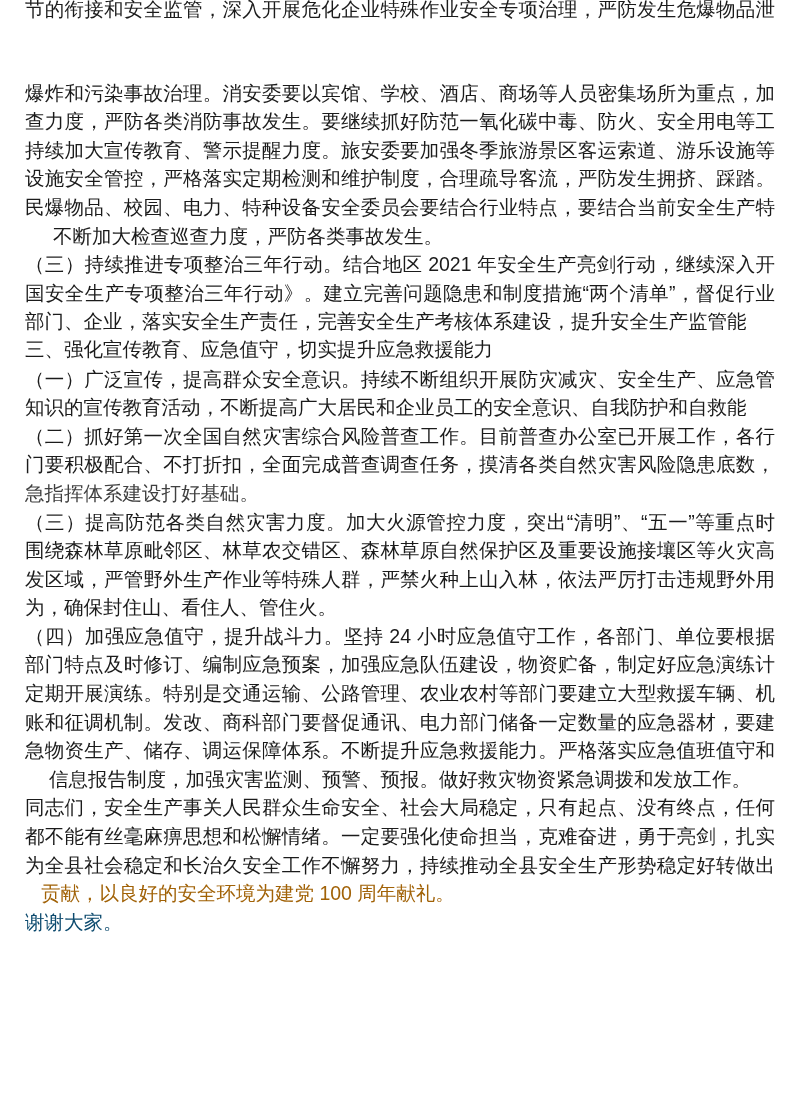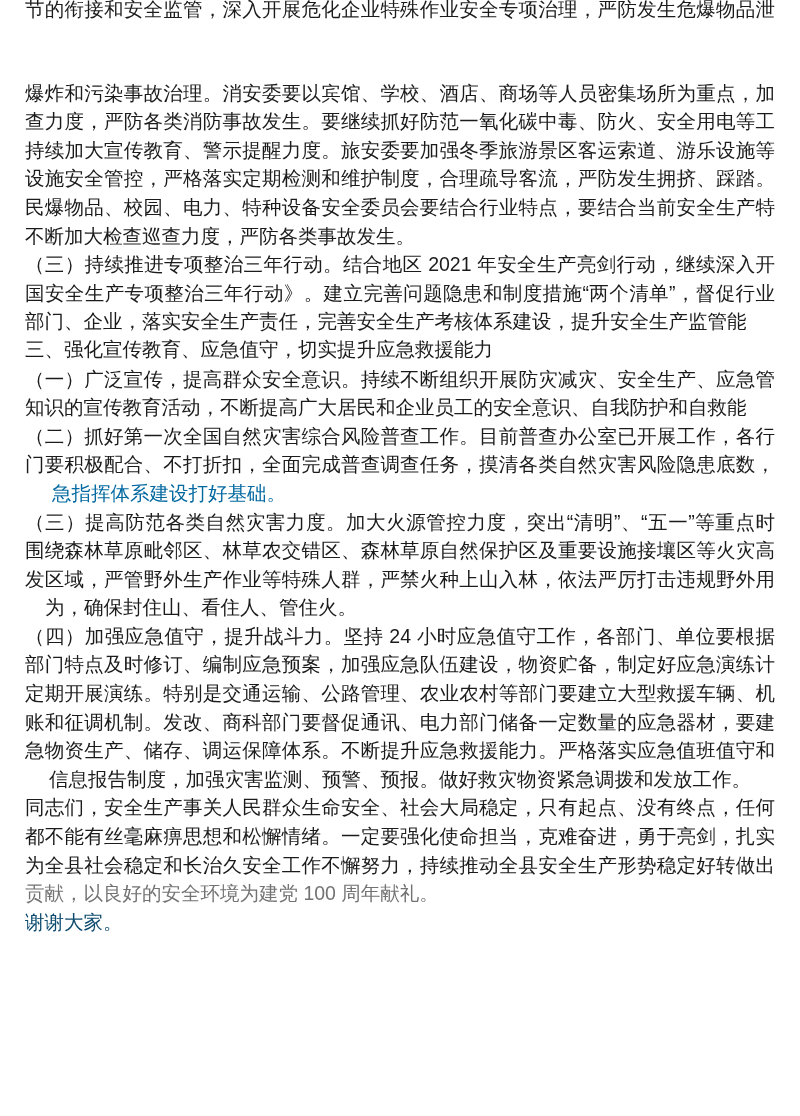--- a/index.html
+++ b/index.html
@@ -50,39 +50,39 @@
   <div class="page page-tail">
       <div class="line" style="color: rgb(27, 27, 27);">节的衔接和安全监管，深入开展危化企业特殊作业安全专项治理，严防发生危爆物品泄露、</div>
     </div>
   <div class="page-gap"></div>
   <div class="page">
       <div class="line" style="color: rgb(27, 27, 27);">爆炸和污染事故治理。消安委要以宾馆、学校、酒店、商场等人员密集场所为重点，加大检</div>
       <div class="line" style="color: rgb(27, 27, 27);">查力度，严防各类消防事故发生。要继续抓好防范一氧化碳中毒、防火、安全用电等工作，</div>
       <div class="line" style="color: rgb(27, 27, 27);">持续加大宣传教育、警示提醒力度。旅安委要加强冬季旅游景区客运索道、游乐设施等重点</div>
       <div class="line" style="color: rgb(27, 27, 27);">设施安全管控，严格落实定期检测和维护制度，合理疏导客流，严防发生拥挤、踩踏。水利、</div>
       <div class="line" style="color: rgb(27, 27, 27);">民爆物品、校园、电力、特种设备安全委员会要结合行业特点，要结合当前安全生产特点，</div>
-      <div class="line left" style="color: rgb(27, 27, 27);">不断加大检查巡查力度，严防各类事故发生。</div>
+      <div class="line left" style="color: rgb(27, 27, 27); margin-left: 28px;">不断加大检查巡查力度，严防各类事故发生。</div>
       <div class="line" style="color: rgb(27, 27, 27);">（三）持续推进专项整治三年行动。结合地区 2021 年安全生产亮剑行动，继续深入开展《全</div>
       <div class="line" style="color: rgb(27, 27, 27);">国安全生产专项整治三年行动》。建立完善问题隐患和制度措施“两个清单”，督促行业主管</div>
       <div class="line left" style="color: rgb(27, 27, 27);">部门、企业，落实安全生产责任，完善安全生产考核体系建设，提升安全生产监管能力。</div>
       <div class="line left" style="color: rgb(27, 27, 27); font-family: Liberation Serif, serif;">三、强化宣传教育、应急值守，切实提升应急救援能力</div>
       <div class="line" style="color: rgb(27, 27, 27);">（一）广泛宣传，提高群众安全意识。持续不断组织开展防灾减灾、安全生产、应急管理等</div>
       <div class="line left" style="color: rgb(27, 27, 27);">知识的宣传教育活动，不断提高广大居民和企业员工的安全意识、自我防护和自救能力。</div>
       <div class="line" style="color: rgb(27, 27, 27);">（二）抓好第一次全国自然灾害综合风险普查工作。目前普查办公室已开展工作，各行业部</div>
       <div class="line" style="color: rgb(27, 27, 27);">门要积极配合、不打折扣，全面完成普查调查任务，摸清各类自然灾害风险隐患底数，为应</div>
-      <div class="line left" style="color: #0369a1; margin-left: 27px;">急指挥体系建设打好基础。</div>
+      <div class="line left" style="color: #404040;">急指挥体系建设打好基础。</div>
       <div class="line" style="color: rgb(27, 27, 27);">（三）提高防范各类自然灾害力度。加大火源管控力度，突出“清明”、“五一”等重点时段，</div>
       <div class="line" style="color: rgb(27, 27, 27);">围绕森林草原毗邻区、林草农交错区、森林草原自然保护区及重要设施接壤区等火灾高发频</div>
       <div class="line" style="color: rgb(27, 27, 27);">发区域，严管野外生产作业等特殊人群，严禁火种上山入林，依法严厉打击违规野外用火行</div>
-      <div class="line left" style="color: rgb(27, 27, 27); margin-left: 20px;">为，确保封住山、看住人、管住火。</div>
+      <div class="line left" style="color: rgb(27, 27, 27);">为，确保封住山、看住人、管住火。</div>
       <div class="line" style="color: rgb(27, 27, 27);">（四）加强应急值守，提升战斗力。坚持 24 小时应急值守工作，各部门、单位要根据行业、</div>
       <div class="line" style="color: rgb(27, 27, 27);">部门特点及时修订、编制应急预案，加强应急队伍建设，物资贮备，制定好应急演练计划，</div>
       <div class="line" style="color: rgb(27, 27, 27);">定期开展演练。特别是交通运输、公路管理、农业农村等部门要建立大型救援车辆、机械台</div>
       <div class="line" style="color: rgb(27, 27, 27);">账和征调机制。发改、商科部门要督促通讯、电力部门储备一定数量的应急器材，要建立应</div>
       <div class="line" style="color: rgb(27, 27, 27);">急物资生产、储存、调运保障体系。不断提升应急救援能力。严格落实应急值班值守和应急</div>
       <div class="line left" style="color: rgb(27, 27, 27); text-align: center;">信息报告制度，加强灾害监测、预警、预报。做好救灾物资紧急调拨和发放工作。</div>
       <div class="line" style="color: rgb(27, 27, 27);">同志们，安全生产事关人民群众生命安全、社会大局稳定，只有起点、没有终点，任何时候</div>
       <div class="line" style="color: rgb(27, 27, 27);">都不能有丝毫麻痹思想和松懈情绪。一定要强化使命担当，克难奋进，勇于亮剑，扎实工作，</div>
       <div class="line" style="color: rgb(27, 27, 27);">为全县社会稳定和长治久安全工作不懈努力，持续推动全县安全生产形势稳定好转做出新的</div>
-      <div class="line left" style="color: #737373;">贡献，以良好的安全环境为建党 100 周年献礼。</div>
+      <div class="line left" style="color: #a16207; margin-left: 16px;">贡献，以良好的安全环境为建党 100 周年献礼。</div>
       <div class="line left" style="color: #0c4a6e;">谢谢大家。</div>
     </div>
 </div>
 
 </body></html>

